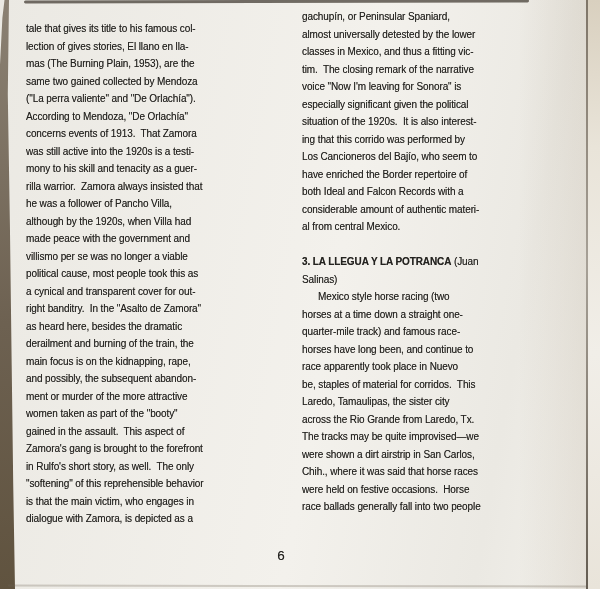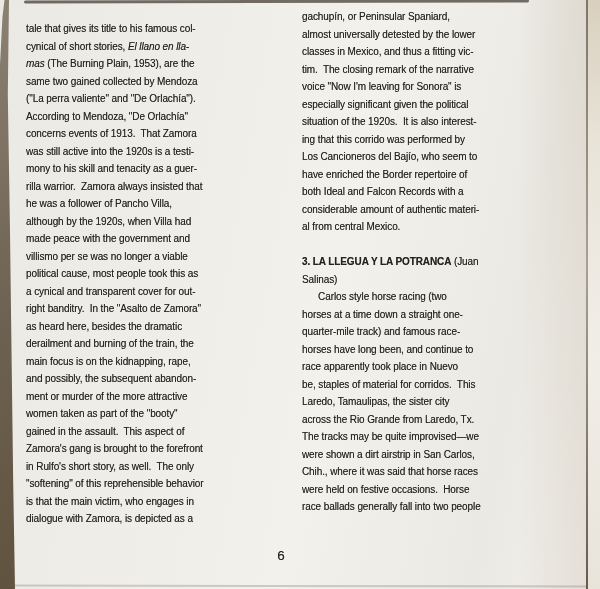--- a/index.html
+++ b/index.html
@@ -23,21 +23,21 @@
     position: absolute;
     font-size: 10px;
     line-height: 17.5px;
     letter-spacing: -0.1px;
     color: var(--ink);
     text-shadow: 0 0 0.5px rgba(40,36,32,0.55);
   }
   .col-left  { left: 26px;  top: 20px; width: 270px; }
   .col-right { left: 302px; top: 8px; width: 276px; }
   .line { white-space: pre; min-height: 17.5px; }
-  .it { font-style: italic; }
+  .it { }
   .bd { font-weight: bold; margin-top: 8px; }
   .edge-left {
     position: absolute; left: 0; top: 0; width: 15px; height: 100%;
     background: linear-gradient(to bottom, var(--edge-strip-light) 0%, var(--edge-strip) 55%, #60533f 100%);
     clip-path: polygon(30% 0%, 60% 0%, 52% 16%, 66% 38%, 78% 62%, 88% 82%, 100% 100%, 0% 100%, 0% 11%, 16% 3%);
   }
   .top-edge-line {
     position: absolute; top: 0; left: 24px; width: 505px; height: 2.5px;
     background: rgba(62,56,47,0.72);
     transform: rotate(-0.12deg);
@@ -73,21 +73,21 @@
 
   <div class="edge-left"></div>
   <div class="top-edge-line"></div>
   <div class="right-shade"></div>
   <div class="crease-line"></div>
   <div class="right-band"></div>
   <div class="bottom-edge-line"></div>
 
   <div class="column col-left">
       <div class="line"><span>tale that gives its title to his famous col-</span></div>
-      <div class="line"><span>cynical of short stories, </span><span class="it">El llano en lla-</span></div>
+      <div class="line"><span>lection of gives stories, </span><span class="it">El llano en lla-</span></div>
       <div class="line"><span class="it">mas</span><span> (The Burning Plain, 1953), are the</span></div>
       <div class="line"><span>same two gained collected by Mendoza</span></div>
       <div class="line"><span>("La perra valiente" and "De Orlachía").</span></div>
       <div class="line"><span>According to Mendoza, "De Orlachía"</span></div>
       <div class="line"><span>concerns events of 1913.  That Zamora</span></div>
       <div class="line"><span>was still active into the 1920s is a testi-</span></div>
       <div class="line"><span>mony to his skill and tenacity as a guer-</span></div>
       <div class="line"><span>rilla warrior.  Zamora always insisted that</span></div>
       <div class="line"><span>he was a follower of Pancho Villa,</span></div>
       <div class="line"><span>although by the 1920s, when Villa had</span></div>
@@ -120,21 +120,21 @@
       <div class="line"><span>situation of the 1920s.  It is also interest-</span></div>
       <div class="line"><span>ing that this corrido was performed by</span></div>
       <div class="line"><span>Los Cancioneros del Bajío, who seem to</span></div>
       <div class="line"><span>have enriched the Border repertoire of</span></div>
       <div class="line"><span>both Ideal and Falcon Records with a</span></div>
       <div class="line"><span>considerable amount of authentic materi-</span></div>
       <div class="line"><span>al from central Mexico.</span></div>
       <div class="line"></div>
       <div class="line"><span class="bd">3. LA LLEGUA Y LA POTRANCA</span><span> (Juan</span></div>
       <div class="line"><span>Salinas)</span></div>
-      <div class="line"><span>      Carlos style horse racing (two</span></div>
+      <div class="line"><span>      Mexico style horse racing (two</span></div>
       <div class="line"><span>horses at a time down a straight one-</span></div>
       <div class="line"><span>quarter-mile track) and famous race-</span></div>
       <div class="line"><span>horses have long been, and continue to</span></div>
       <div class="line"><span>race apparently took place in Nuevo</span></div>
       <div class="line"><span>be, staples of material for corridos.  This</span></div>
       <div class="line"><span>Laredo, Tamaulipas, the sister city</span></div>
       <div class="line"><span>across the Rio Grande from Laredo, Tx.</span></div>
       <div class="line"><span>The tracks may be quite improvised—we</span></div>
       <div class="line"><span>were shown a dirt airstrip in San Carlos,</span></div>
       <div class="line"><span>Chih., where it was said that horse races</span></div>

